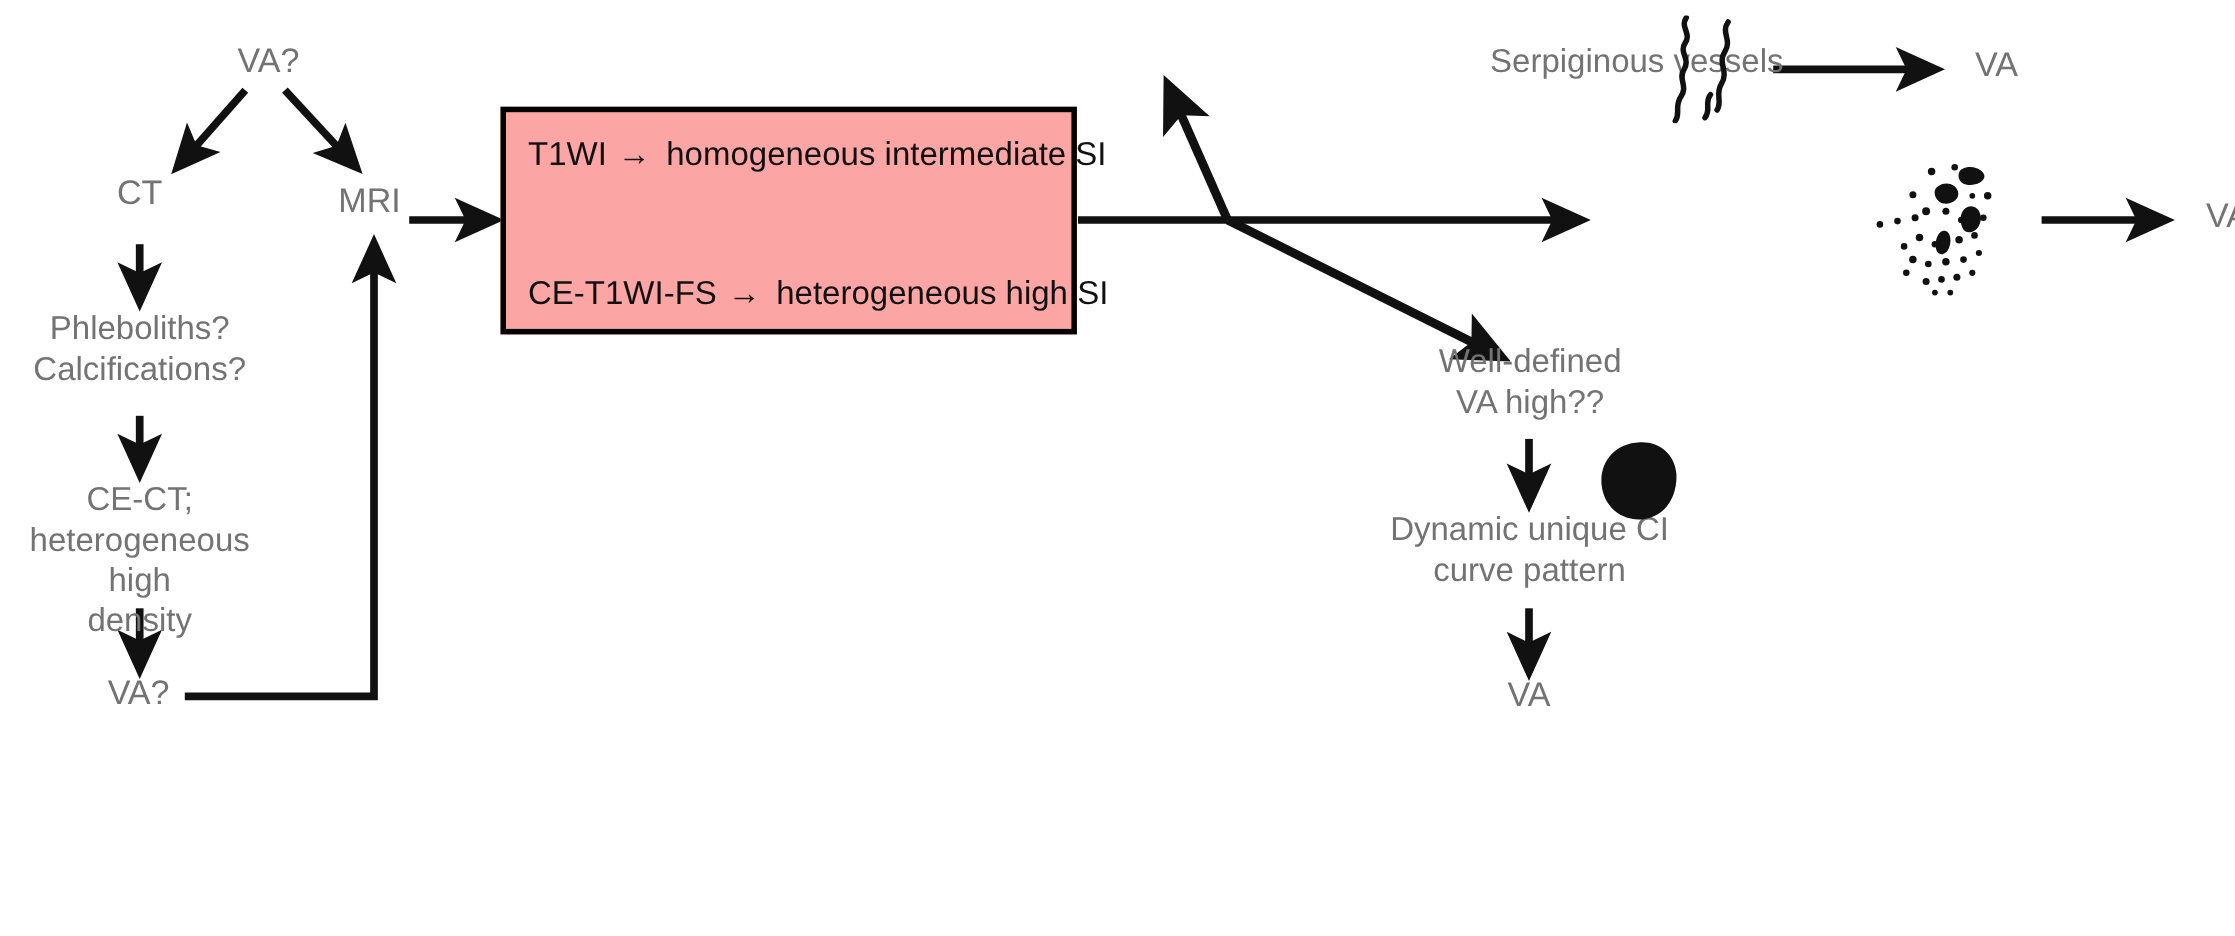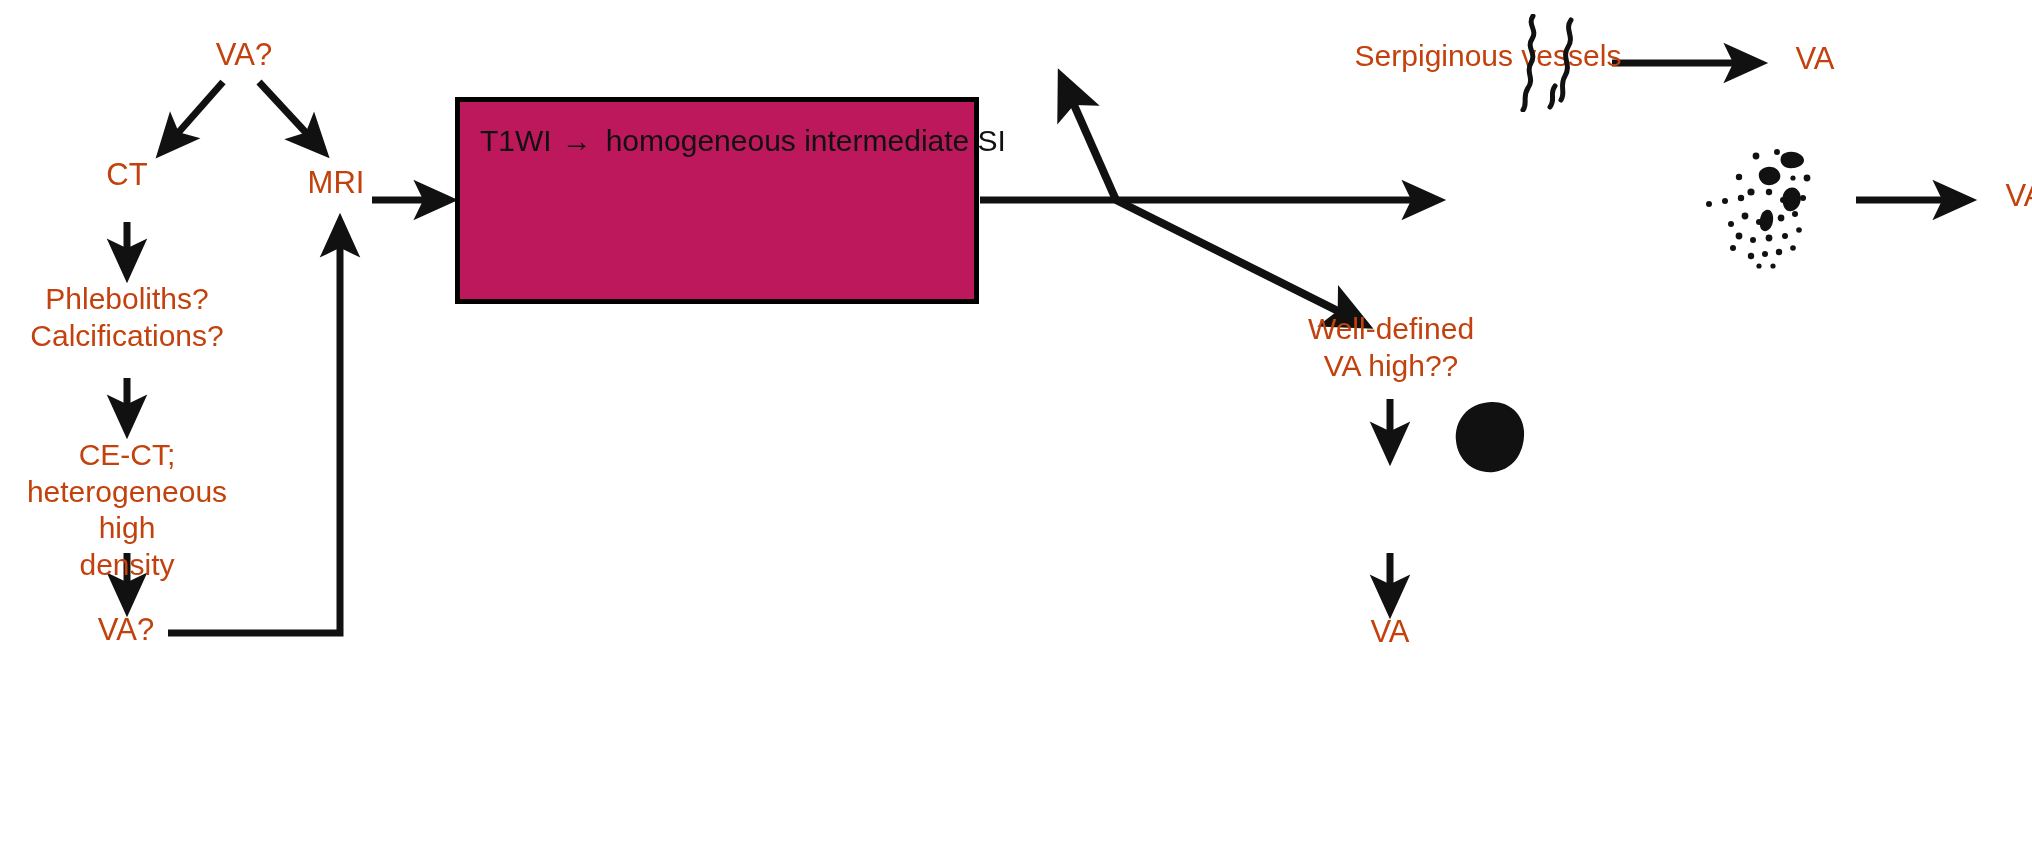--- a/index.html
+++ b/index.html
@@ -14,36 +14,36 @@
     height: 851px;
     background: #ffffff;
     font-family: "Liberation Sans", sans-serif;
     color: #111111;
     overflow: hidden;
   }
   .node {
     position: absolute;
     text-align: center;
     line-height: 1.22;
-    color: #c2410c;
+    color: #737373;
     white-space: pre-line;
     font-weight: 400;
   }
   .t-lg { font-size: 31px; }
   .t-md { font-size: 30px; }
 
   
   #mri-box {
     position: absolute;
     left: 455px;
     top: 97px;
     width: 524px;
     height: 207px;
     border: 5px solid #000000;
-    background: #be185d;
+    background: #fca5a5;
     box-sizing: border-box;
   }
   .box-row {
     position: absolute;
     left: 20px;
     font-size: 30px;
     white-space: nowrap;
     color: #111111;
   }
   .box-row .seq { display: inline-block; }
@@ -128,30 +128,35 @@
 
   <div class="node t-md" style="left:0px; top:281px; width:254px;">Phleboliths?
 Calcifications?</div>
 
   <div class="node t-lg" style="left:66px; top:611px; width:120px;">VA?</div>
 
   <div id="mri-box">
     <div class="box-row" id="box-row-0">
       <span class="seq">T1WI</span><span class="arw">→</span><span class="fnd">homogeneous intermediate SI</span>
     </div>
+    <div class="box-row" id="box-row-2">
+      <span class="seq">CE-T1WI-FS</span><span class="arw">→</span><span class="fnd">heterogeneous high SI</span>
+    </div>
   </div>
 
   <div class="node t-md" style="left:1328px; top:38px; width:320px;">Serpiginous vessels</div>
   <div class="node t-lg" style="left:1765px; top:40px; width:100px;">VA</div>
 
   <div class="node t-lg" style="left:1975px; top:177px; width:100px;">VA</div>
 
   <div class="node t-md" style="left:1262px; top:311px; width:258px;">Well-defined
 VA high??</div>
 
+  <div class="node t-md" style="left:1238px; top:464px; width:305px;">Dynamic unique CI
+curve pattern</div>
 
   <div class="node t-lg" style="left:1340px; top:613px; width:100px;">VA</div>
 
   <svg class="icon" id="serpiginous-icon" viewBox="0 0 90 98" xmlns="http://www.w3.org/2000/svg">
     <path d="M36,2 C30,11 41,16 35,25 C29,34 40,39 34,49 C28,58 38,64 31,74 C25,83 31,89 26,96" fill="none" stroke="#111111" stroke-width="5" stroke-linecap="round"></path>
     <path d="M74,6 C67,16 78,22 71,33 C64,44 75,50 68,62 C62,72 69,78 64,86" fill="none" stroke="#111111" stroke-width="5" stroke-linecap="round"></path>
     <path d="M58,72 C52,80 59,85 53,93" fill="none" stroke="#111111" stroke-width="5" stroke-linecap="round"></path>
   </svg>
 
   <svg class="icon" id="capillaries-icon" viewBox="0 0 135 122" xmlns="http://www.w3.org/2000/svg">

